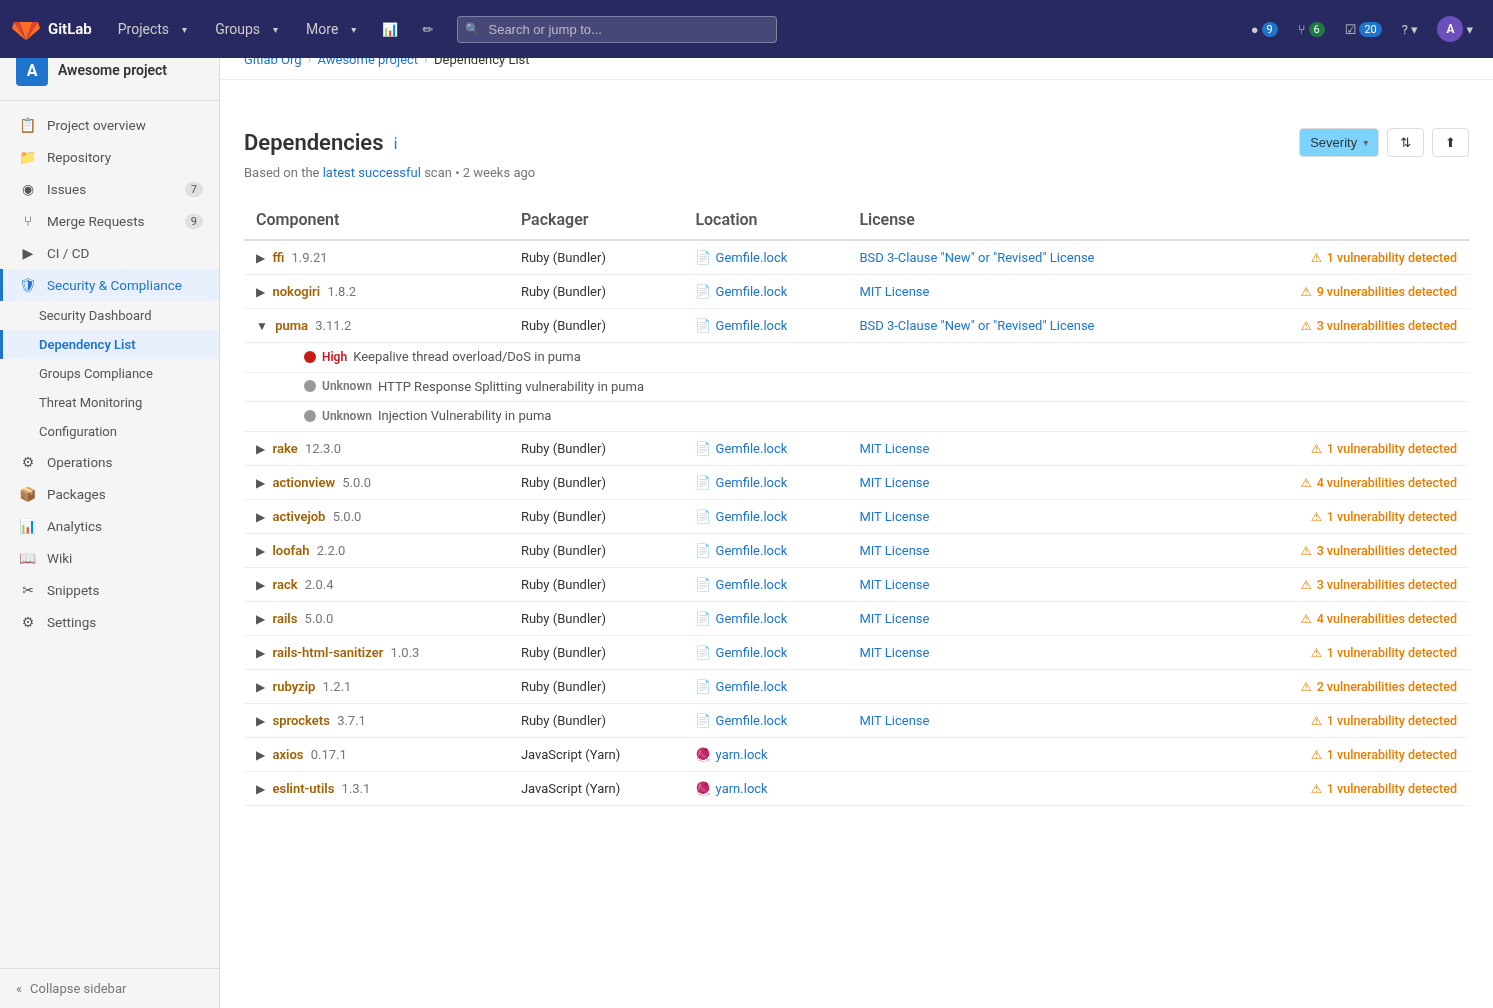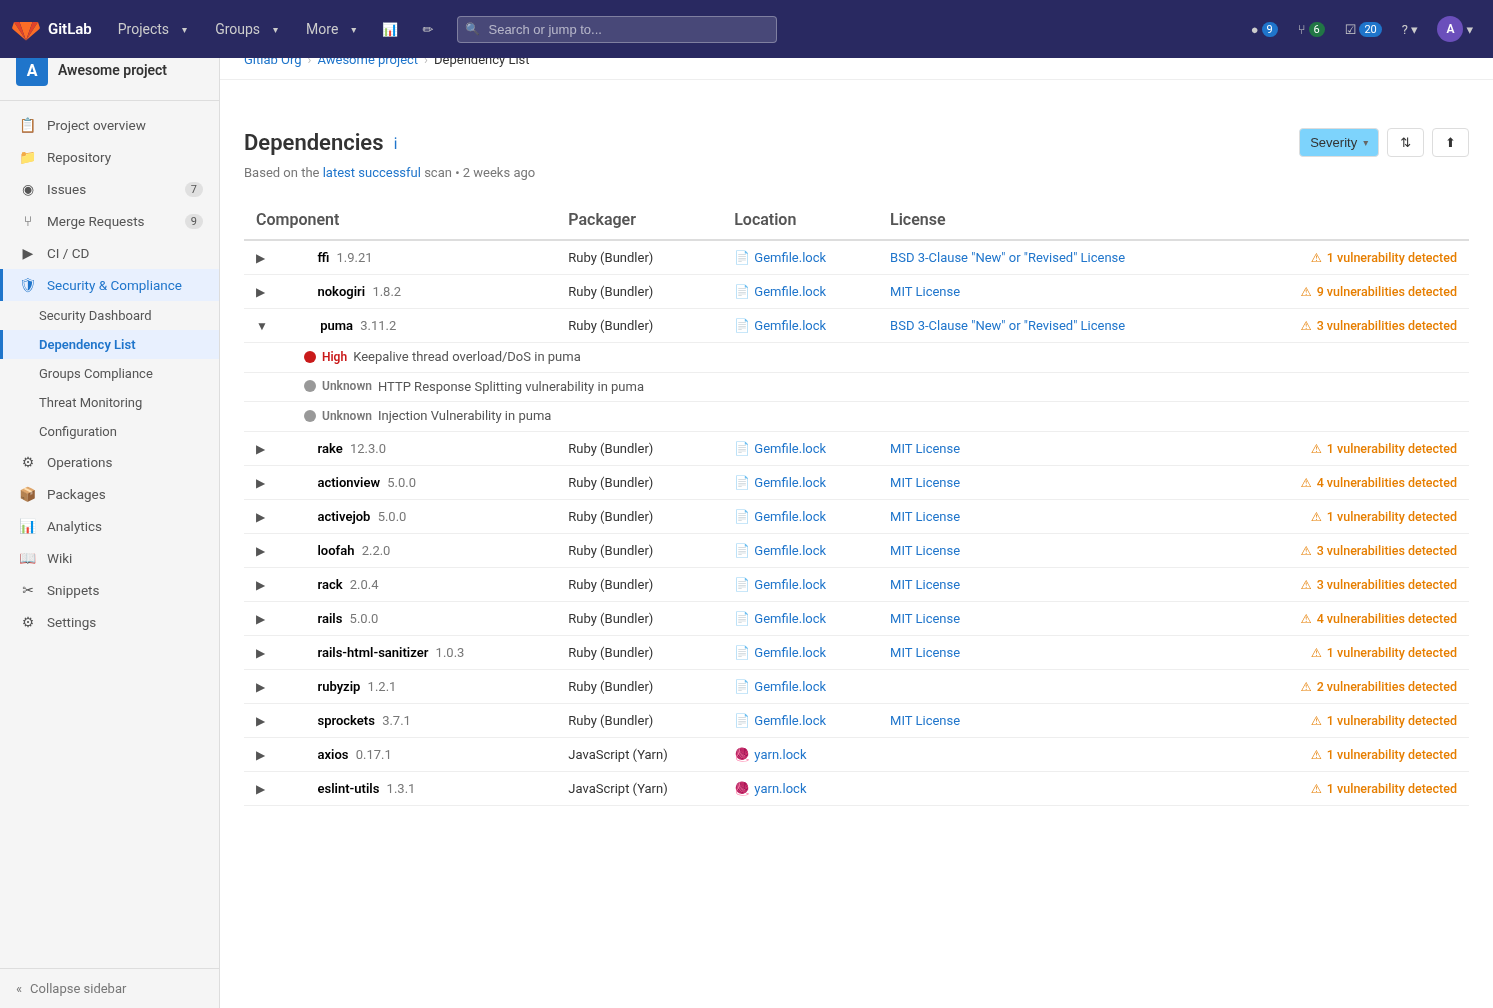--- a/index.html
+++ b/index.html
@@ -57,21 +57,21 @@
     .scan-info a { color: #1f75cb; text-decoration: none; }
     .page-toolbar { display: flex; align-items: center; gap: 8px; }
     .toolbar-btn { border: 1px solid #ddd; background: #fff; border-radius: 4px; padding: 6px 12px; font-size: 13px; cursor: pointer; color: #333; display: flex; align-items: center; gap: 6px; }
     .severity-btn { display: flex; align-items: center; gap: 6px; border: 1px solid #ddd; background: #7dd3fc; border-radius: 4px; padding: 6px 10px; font-size: 13px; cursor: pointer; color: #333; }
     .severity-btn .chevron { font-size: 10px; color: #666; }
 
     
     .dep-table { width: 100%; border-collapse: collapse; font-size: 13px; }
     .dep-table th { text-align: left; padding: 10px 12px; font-weight: 600; color: #555; border-bottom: 2px solid #ddd; font-size: 16px; }
     .dep-table td { padding: 9px 12px; border-bottom: 1px solid #eee; vertical-align: middle; }
-    .dep-name { font-weight: 600; color: #000000; margin-left: 45px; }
+    .dep-name { font-weight: 600; color: #a16207; }
     .dep-version { color: #777; font-weight: normal; margin-left: 4px; }
     .expand-btn { background: none; border: none; cursor: pointer; color: #555; font-size: 12px; margin-right: 4px; }
     .file-link { color: #1f75cb; text-decoration: none; display: flex; align-items: center; gap: 4px; }
     .file-icon { font-size: 13px; color: #888; }
     .license-link { color: #1f75cb; text-decoration: none; }
     .vuln-badge { display: flex; align-items: center; gap: 5px; justify-content: flex-end; color: #e67e00; font-size: 12.5px; font-weight: 500; }
     .severity-row td { background: #fff; padding: 6px 12px 6px 60px; color: #555; font-size: 13px; }
     .severity-indicator { display: inline-flex; align-items: center; gap: 6px; }
     .sev-dot { width: 12px; height: 12px; border-radius: 50%; display: inline-block; }
     .sev-dot.high { background: #c91a1a; }

